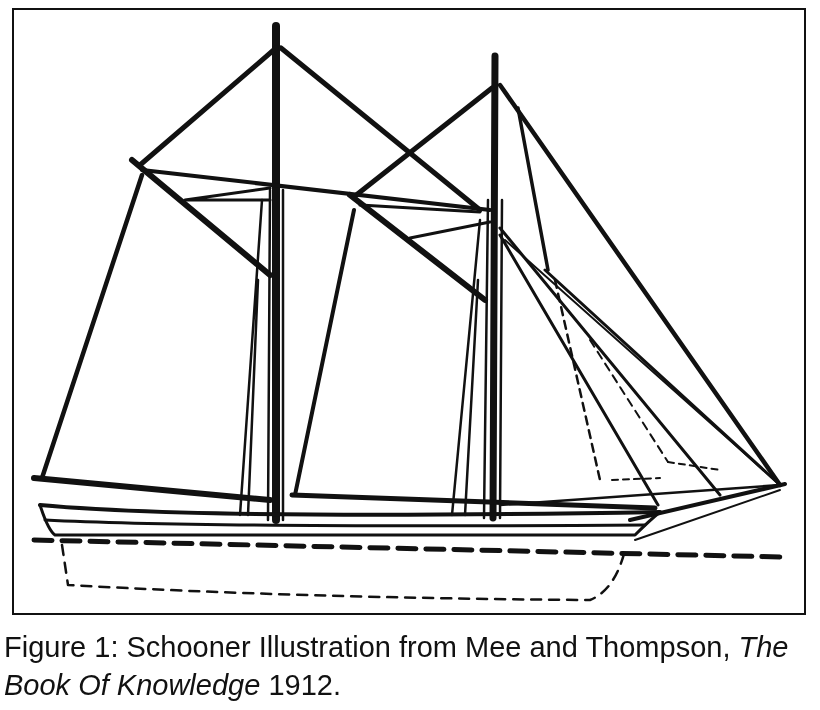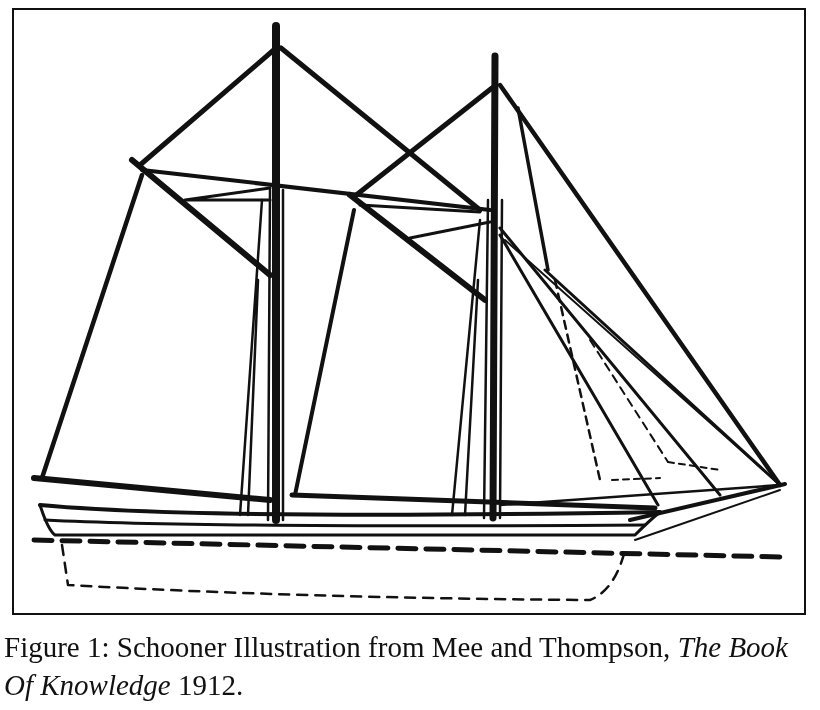--- a/index.html
+++ b/index.html
@@ -4,21 +4,21 @@
 <style>
   html, body { margin: 0; padding: 0; background: #ffffff; }
   body { width: 820px; height: 710px; position: relative; overflow: hidden; }
   .figure-frame {
     position: absolute; left: 12px; top: 8px; width: 794px; height: 607px;
     border: 2px solid #111; box-sizing: border-box; background: #fff;
   }
   .figure-frame svg { position: absolute; left: 0; top: 0; }
   .caption {
     position: absolute; left: 4px; top: 628px; width: 812px;
-    font-family: Liberation Serif, serif;
+    font-family: Liberation Sans, sans-serif;
     font-size: 29px; line-height: 38px; color: #111;
   }
   .caption i { font-style: italic; }
 </style>
 </head>
 <body>
 
 <div class="figure-frame">
   <svg width="790" height="603" viewBox="14 10 790 603">
     <g fill="none" stroke="#111" stroke-linecap="round" stroke-linejoin="round">

